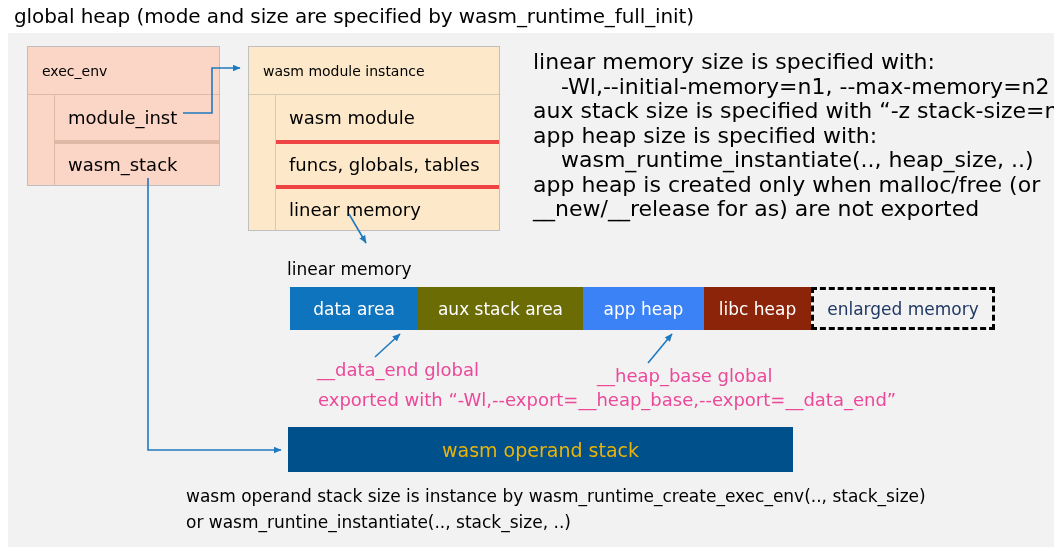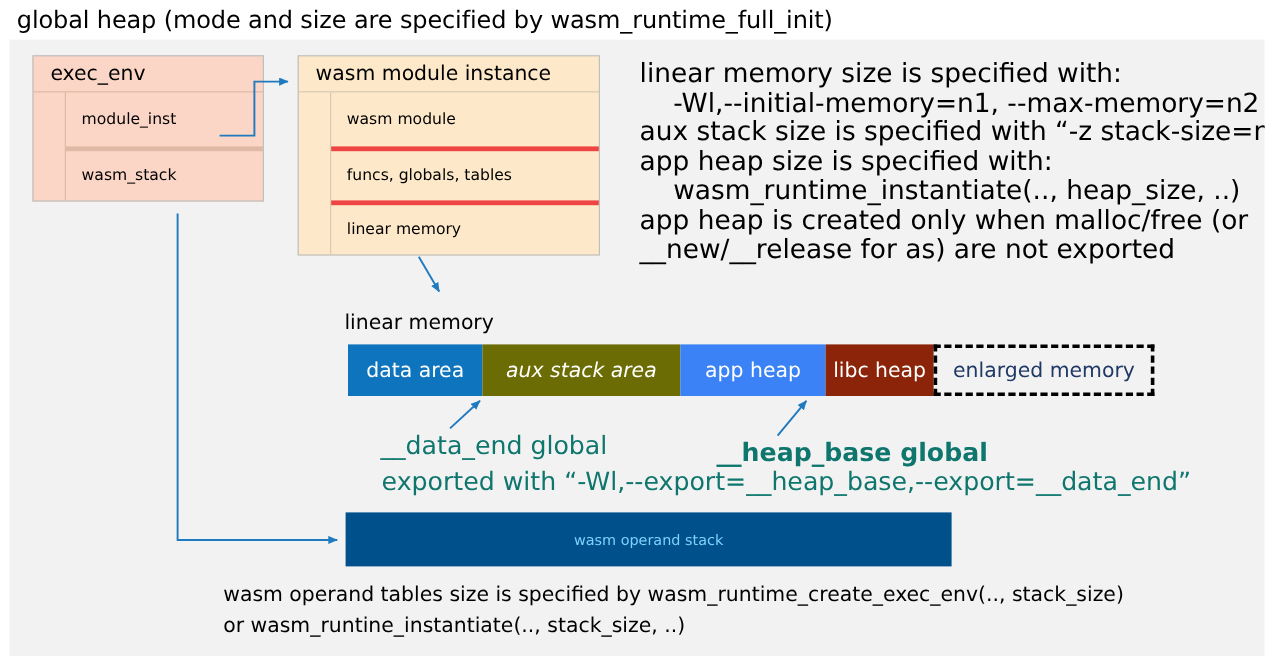--- a/index.html
+++ b/index.html
@@ -41,25 +41,25 @@
   }
 
   
   .struct {
     position: absolute;
     box-sizing: border-box;
     border: 1px solid #bfbfbf;
   }
   .struct .hdr {
     box-sizing: border-box;
-    height: 30px;
+    height: 48px;
     display: flex;
     align-items: center;
     padding-left: 14px;
-    font-size: 17px;
+    font-size: 14px;
     color: #000000;
     border-bottom: 1px solid #d7c9b3;
   }
   .struct .body {
     display: flex;
     flex-direction: row;
   }
   .struct .gutter {
     width: 26px;
     flex: 0 0 26px;
@@ -69,21 +69,21 @@
     flex: 1 1 auto;
     display: flex;
     flex-direction: column;
   }
   .struct .row {
     box-sizing: border-box;
     height: 45px;
     display: flex;
     align-items: center;
     padding-left: 13px;
-    font-size: 13px;
+    font-size: 18px;
     color: #000000;
   }
   .struct .row + .row {
     border-top: 4px solid #ef4444;
   }
 
   
   #exec-env-box { background: #fbd6c6; }
   #exec-env-box .hdr,
   #exec-env-box .gutter,
@@ -129,30 +129,30 @@
     color: #1f3864;
     padding: 0 12px;
   }
 
   
   .opstack {
     position: absolute;
     display: flex;
     align-items: center;
     justify-content: center;
-    color: #7dd3fc;
-    font-size: 12px;
+    color: #eab308;
+    font-size: 19px;
     white-space: nowrap;
   }
 
   
   .anno {
     position: absolute;
-    font-size: 21px;
-    color: #0f766e;
+    font-size: 18px;
+    color: #ec4899;
     white-space: nowrap;
   }
   .bottom-note {
     position: absolute;
     font-size: 17px;
     line-height: 26px;
     color: #000000;
     white-space: pre;
   }
 
@@ -202,34 +202,34 @@
     -Wl,--initial-memory=n1, --max-memory=n2
 aux stack size is specified with “-z stack-size=n”
 app heap size is specified with:
     wasm_runtime_instantiate(.., heap_size, ..)
 app heap is created only when malloc/free (or
 __new/__release for as) are not exported</div>
 
   <div class="lm-label" style="left:287px; top:259px;">linear memory</div>
 
   <div class="membar" style="left:290px; top:287px;">
-    <div class="seg" style="width:112px; background:#0d74bd;">data area</div>
-    <div class="seg" style="width:165px; background:#6b6c04;font-style:italic;">aux stack area</div>
+    <div class="seg" style="width:128px; background:#0d74bd;">data area</div>
+    <div class="seg" style="width:165px; background:#6b6c04;">aux stack area</div>
     <div class="seg" style="width:121px; background:#3b82f6;">app heap</div>
-    <div class="seg" style="width:90px; background:#8b2408;">libc heap</div>
+    <div class="seg" style="width:107px; background:#8b2408;">libc heap</div>
     <div class="seg enlarged" style="width:184px;">enlarged memory</div>
   </div>
 
   <div class="anno" style="left:317px; top:359px;">__data_end global</div>
-  <div class="anno" style="left:597px; top:365px;font-weight:bold;">__heap_base global</div>
+  <div class="anno" style="left:597px; top:365px;">__heap_base global</div>
   <div class="anno" style="left:318px; top:389px;">exported with “-Wl,--export=__heap_base,--export=__data_end”</div>
 
   <div class="opstack" style="left:288px; top:427px; width:505px; height:45px; background:#00508c;">wasm operand stack</div>
 
-  <div class="bottom-note" style="left:186px; top:483px;">wasm operand tables size is specified by wasm_runtime_create_exec_env(.., stack_size)
+  <div class="bottom-note" style="left:186px; top:483px;">wasm operand stack size is instance by wasm_runtime_create_exec_env(.., stack_size)
 or wasm_runtine_instantiate(.., stack_size, ..)</div>
 
   <svg id="connectors" viewBox="0 0 1054 547" xmlns="http://www.w3.org/2000/svg">
     <defs>
       <marker id="ah" markerWidth="9" markerHeight="9" refX="7.4" refY="3.4" orient="auto" markerUnits="userSpaceOnUse">
         <path d="M0,0 L8,3.4 L0,6.8 z" fill="#1f7ac0"></path>
       </marker>
     </defs>
 
     <path d="M 183 113 L 212 113 L 212 68 L 240 68" fill="none" stroke="#1f7ac0" stroke-width="1.6" marker-end="url(#ah)"></path>

